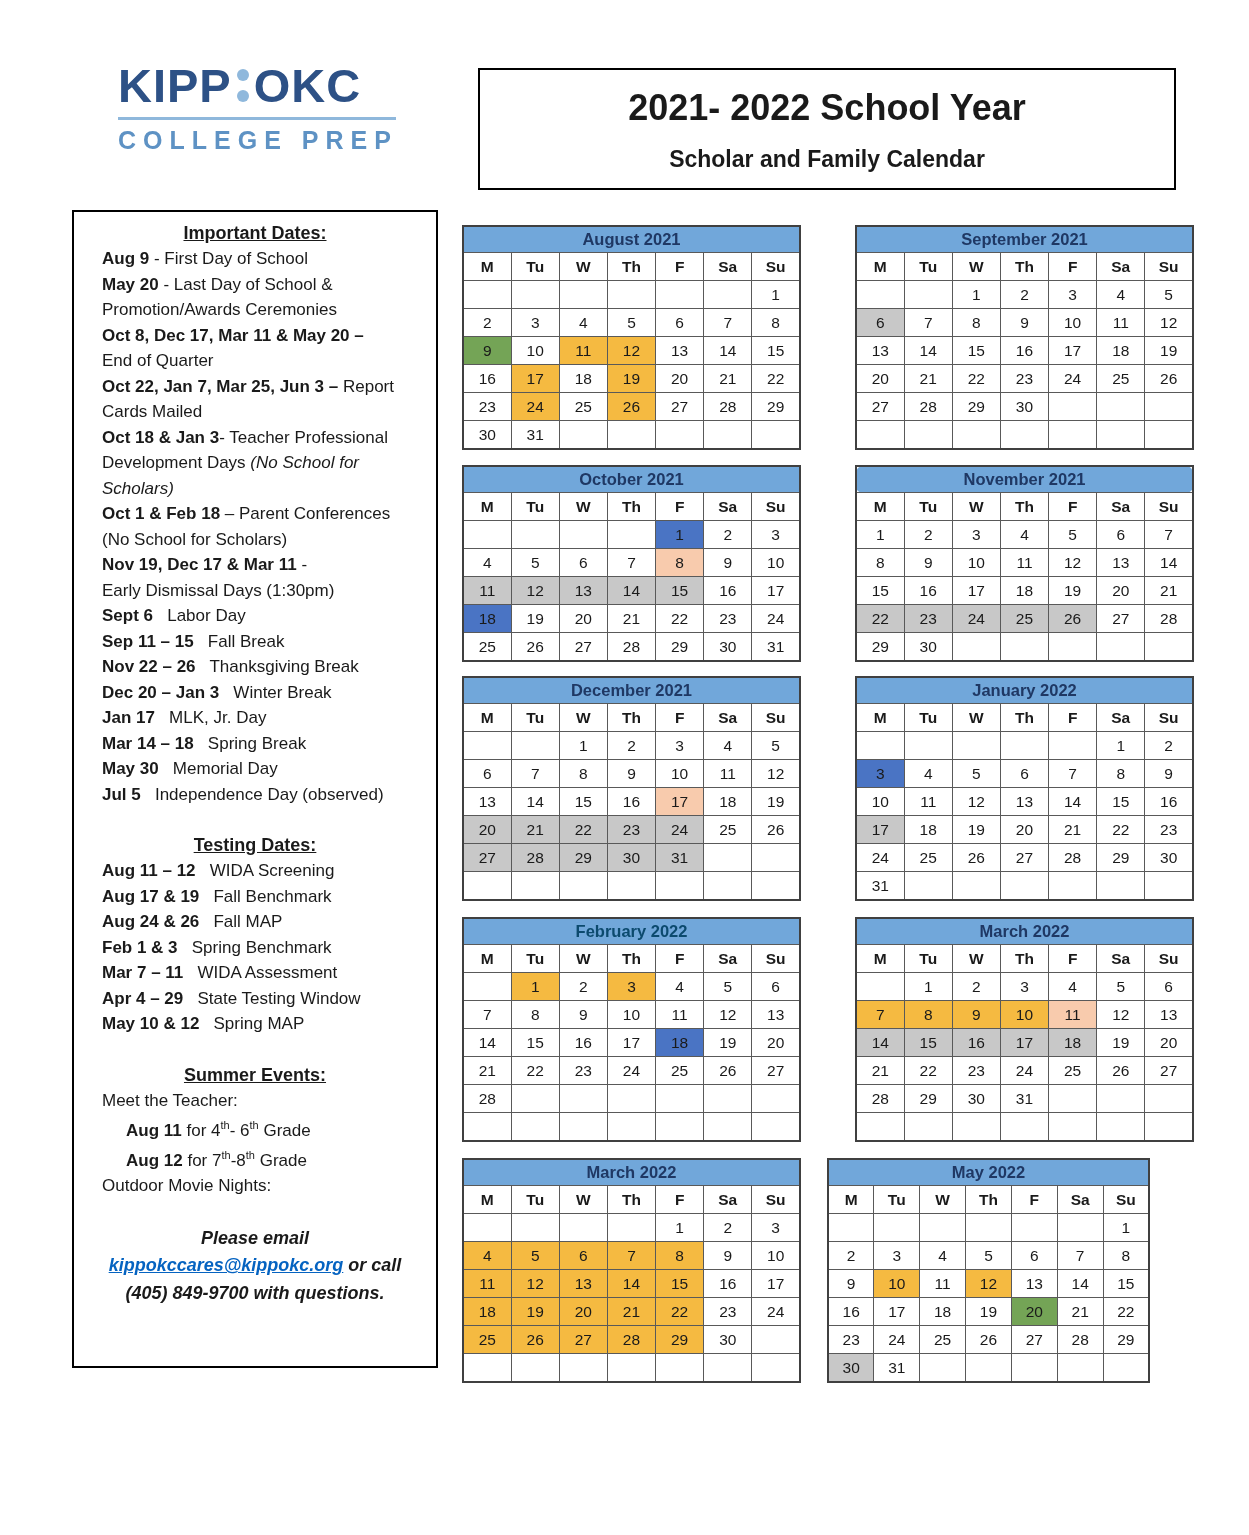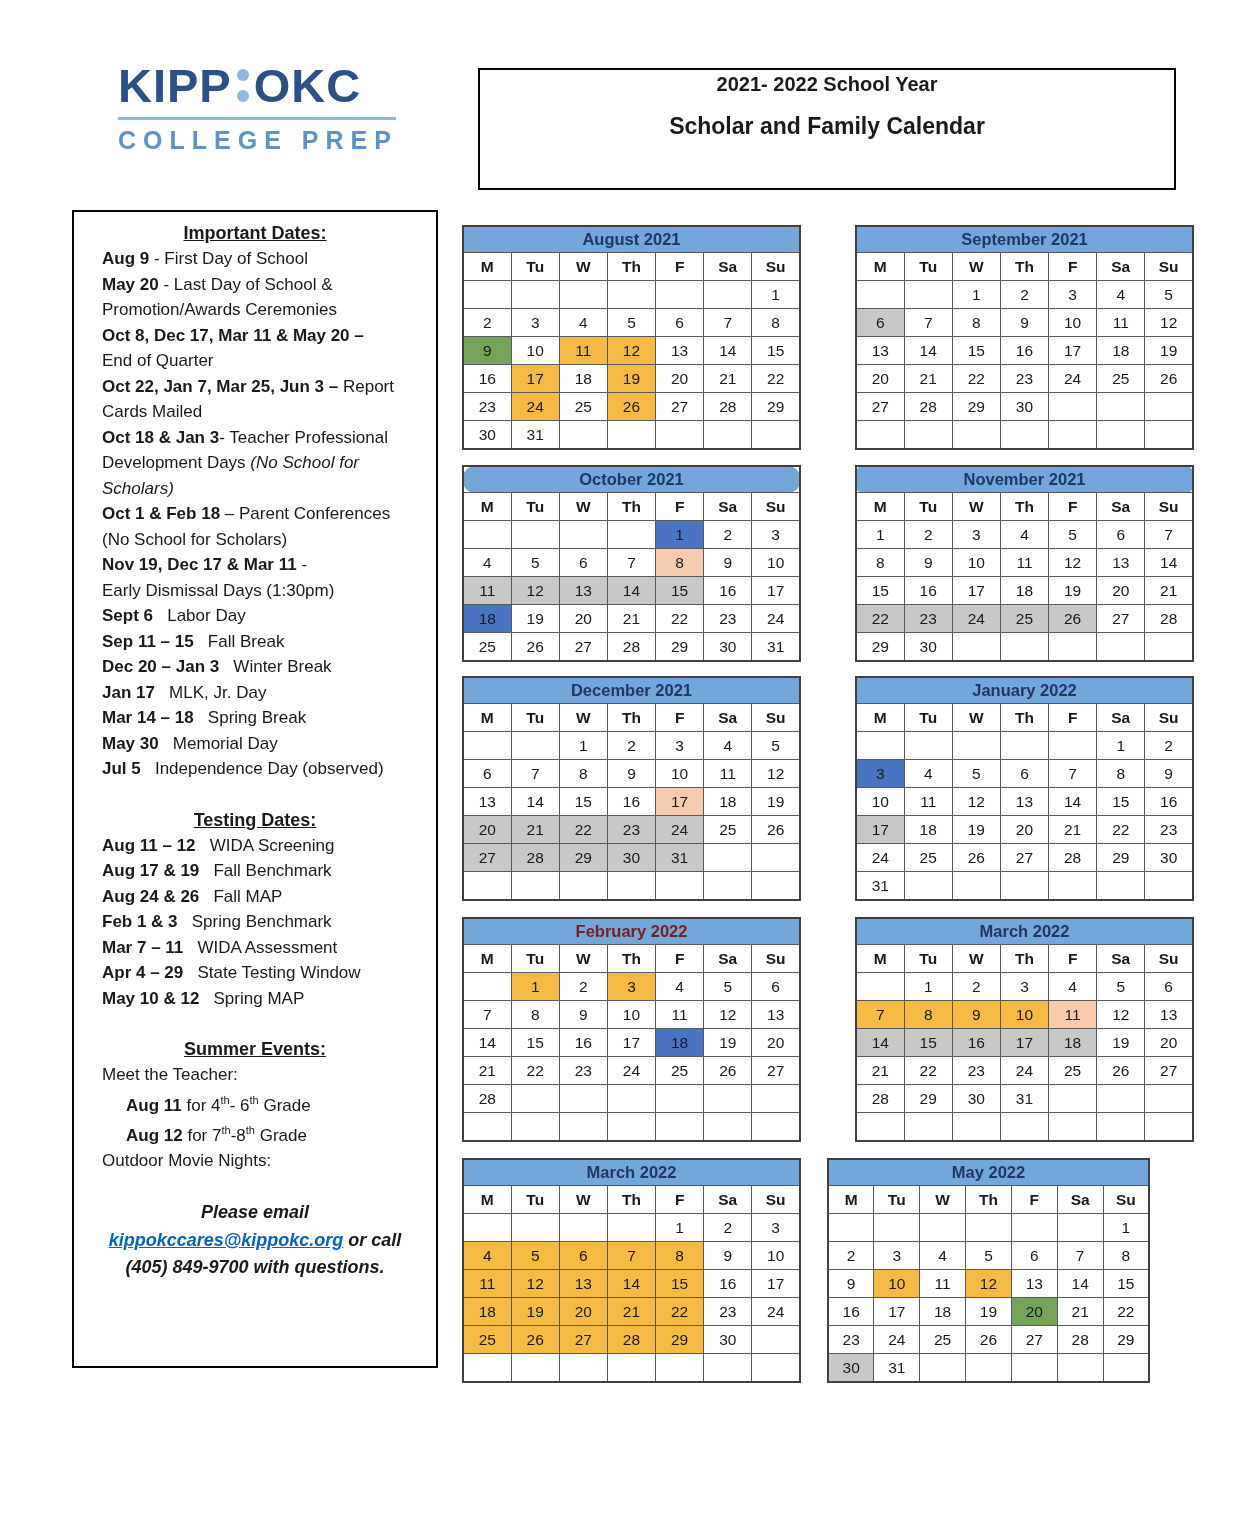--- a/index.html
+++ b/index.html
@@ -10,21 +10,21 @@
   
   .logo{position:absolute;left:118px;top:62px;width:278px;}
   .logo-row{display:flex;align-items:center;font-size:47px;font-weight:bold;line-height:1;letter-spacing:1px;}
   .logo-dots{display:flex;flex-direction:column;justify-content:center;gap:9px;margin:0 5px;}
   .logo-dots i{width:12px;height:12px;border-radius:50%;display:block;}
   .logo-line{height:3px;margin:8px 0 6px;}
   .logo-sub{font-size:25px;letter-spacing:7px;font-weight:bold;white-space:nowrap;}
   
   .title-box{position:absolute;left:478px;top:68px;width:698px;height:122px;border:2px solid #000;
     text-align:center;box-sizing:border-box;}
-  .tb1{font-size:20px;font-weight:bold;margin-top:3px;}
+  .tb1{font-size:36px;font-weight:bold;margin-top:17px;}
   .tb2{font-size:23px;font-weight:bold;margin-top:17px;}
   
   .sidebar{position:absolute;left:72px;top:210px;width:366px;height:1158px;border:2px solid #000;
     box-sizing:border-box;padding:8px 28px;font-size:17px;overflow:hidden;}
   .sec-header{text-align:center;font-weight:bold;text-decoration:underline;font-size:18px;margin-top:25px;line-height:26px;}
   .sec-header.first{margin-top:0;}
   .sb-line{white-space:pre-wrap;line-height:25.5px;}
   .sb-line.indent{padding-left:24px;}
   .b{font-weight:bold;}
   .i{font-style:italic;}
@@ -73,20 +73,21 @@
     <div class="sec-header first">Important Dates:</div>
     <div class="sb-line"><span class="b">Aug 9</span><span> - First Day of School</span></div>
     <div class="sb-line"><span class="b">May 20</span><span> - Last Day of School &amp; Promotion/Awards Ceremonies</span></div>
     <div class="sb-line"><span class="b">Oct 8, Dec 17, Mar 11 &amp; May 20 –</span><br><span>End of Quarter</span></div>
     <div class="sb-line"><span class="b">Oct 22, Jan 7, Mar 25, Jun 3 –</span><span> Report Cards Mailed</span></div>
     <div class="sb-line"><span class="b">Oct 18 &amp; Jan 3</span><span>- Teacher Professional Development Days </span><span class="i">(No School for Scholars)</span></div>
     <div class="sb-line"><span class="b">Oct 1 &amp; Feb 18</span><span> – Parent Conferences (No School for Scholars)</span></div>
     <div class="sb-line"><span class="b">Nov 19, Dec 17 &amp; Mar 11</span><span> -</span><br><span>Early Dismissal Days (1:30pm)</span></div>
     <div class="sb-line"><span class="b">Sept 6</span><span>   Labor Day</span></div>
     <div class="sb-line"><span class="b">Sep 11 – 15</span><span>   Fall Break</span></div>
+    <div class="sb-line"><span class="b">Nov 22 – 26</span><span>   Thanksgiving Break</span></div>
     <div class="sb-line"><span class="b">Dec 20 – Jan 3</span><span>   Winter Break</span></div>
     <div class="sb-line"><span class="b">Jan 17</span><span>   MLK, Jr. Day</span></div>
     <div class="sb-line"><span class="b">Mar 14 – 18</span><span>   Spring Break</span></div>
     <div class="sb-line"><span class="b">May 30</span><span>   Memorial Day</span></div>
     <div class="sb-line"><span class="b">Jul 5</span><span>   Independence Day (observed)</span></div>
     <div class="sec-header">Testing Dates:</div>
     <div class="sb-line"><span class="b">Aug 11 – 12</span><span>   WIDA Screening</span></div>
     <div class="sb-line"><span class="b">Aug 17 &amp; 19</span><span>   Fall Benchmark</span></div>
     <div class="sb-line"><span class="b">Aug 24 &amp; 26</span><span>   Fall MAP</span></div>
     <div class="sb-line"><span class="b">Feb 1 &amp; 3</span><span>   Spring Benchmark</span></div>
@@ -246,21 +247,21 @@
           <td></td>
           <td></td>
         </tr>
       </tbody>
     </table>
   </div>
 <div class="cal-wrap" id="cal-2">
     <table class="cal">
       <tbody>
         <tr>
-          <th colspan="7" class="cal-title" style="background: rgb(113, 167, 218); color: rgb(31, 56, 100); border-radius: 12px;">October 2021</th>
+          <th colspan="7" class="cal-title" style="background: rgb(113, 167, 218); color: rgb(31, 56, 100);">October 2021</th>
         </tr>
         <tr>
           <th class="dow">M</th>
           <th class="dow">Tu</th>
           <th class="dow">W</th>
           <th class="dow">Th</th>
           <th class="dow">F</th>
           <th class="dow">Sa</th>
           <th class="dow">Su</th>
         </tr>
@@ -516,21 +517,21 @@
           <td></td>
           <td></td>
         </tr>
       </tbody>
     </table>
   </div>
 <div class="cal-wrap" id="cal-6">
     <table class="cal">
       <tbody>
         <tr>
-          <th colspan="7" class="cal-title" style="background: rgb(113, 167, 218); color: #7f1d1d;">February 2022</th>
+          <th colspan="7" class="cal-title" style="background: rgb(113, 167, 218); color: #0c4a6e;">February 2022</th>
         </tr>
         <tr>
           <th class="dow">M</th>
           <th class="dow">Tu</th>
           <th class="dow">W</th>
           <th class="dow">Th</th>
           <th class="dow">F</th>
           <th class="dow">Sa</th>
           <th class="dow">Su</th>
         </tr>

